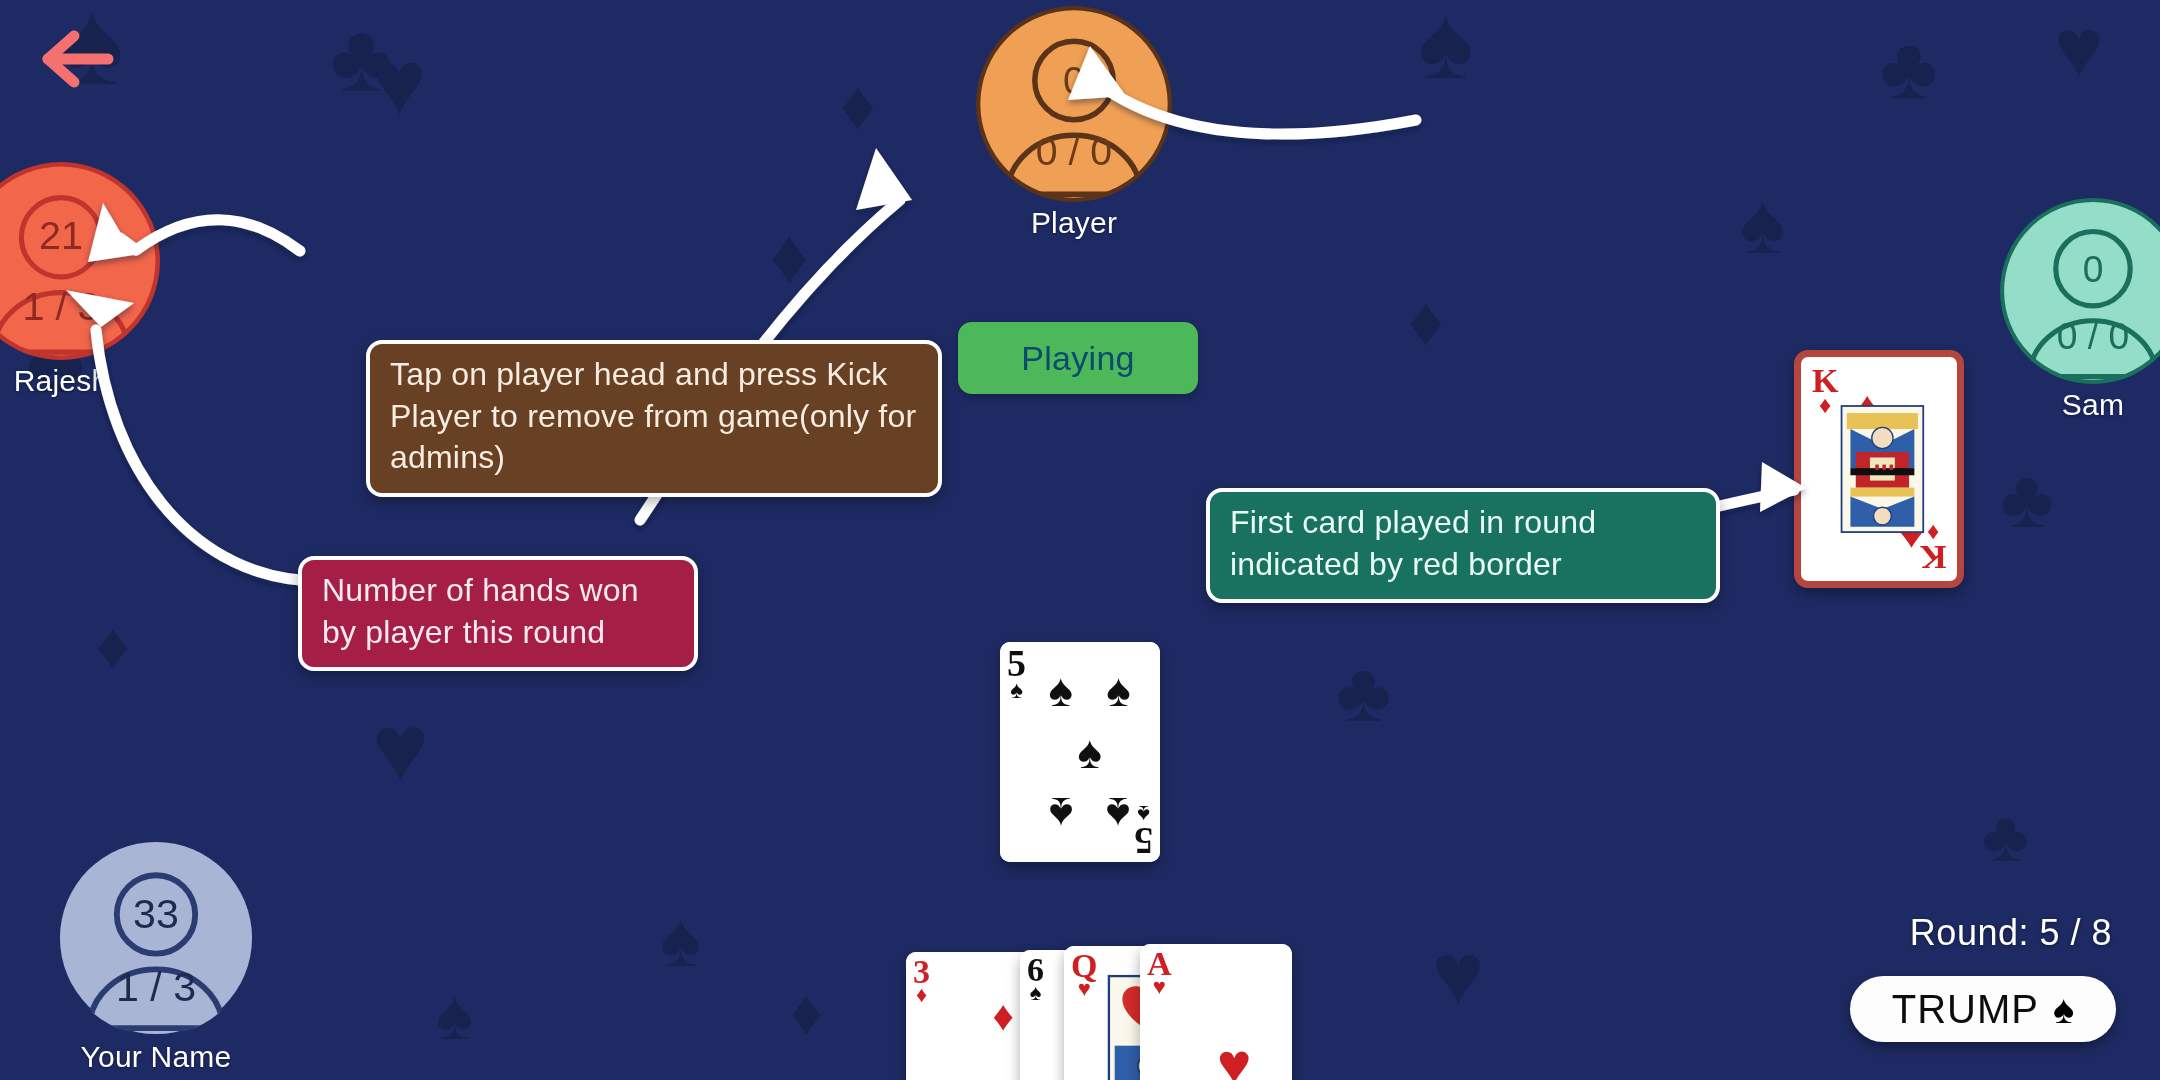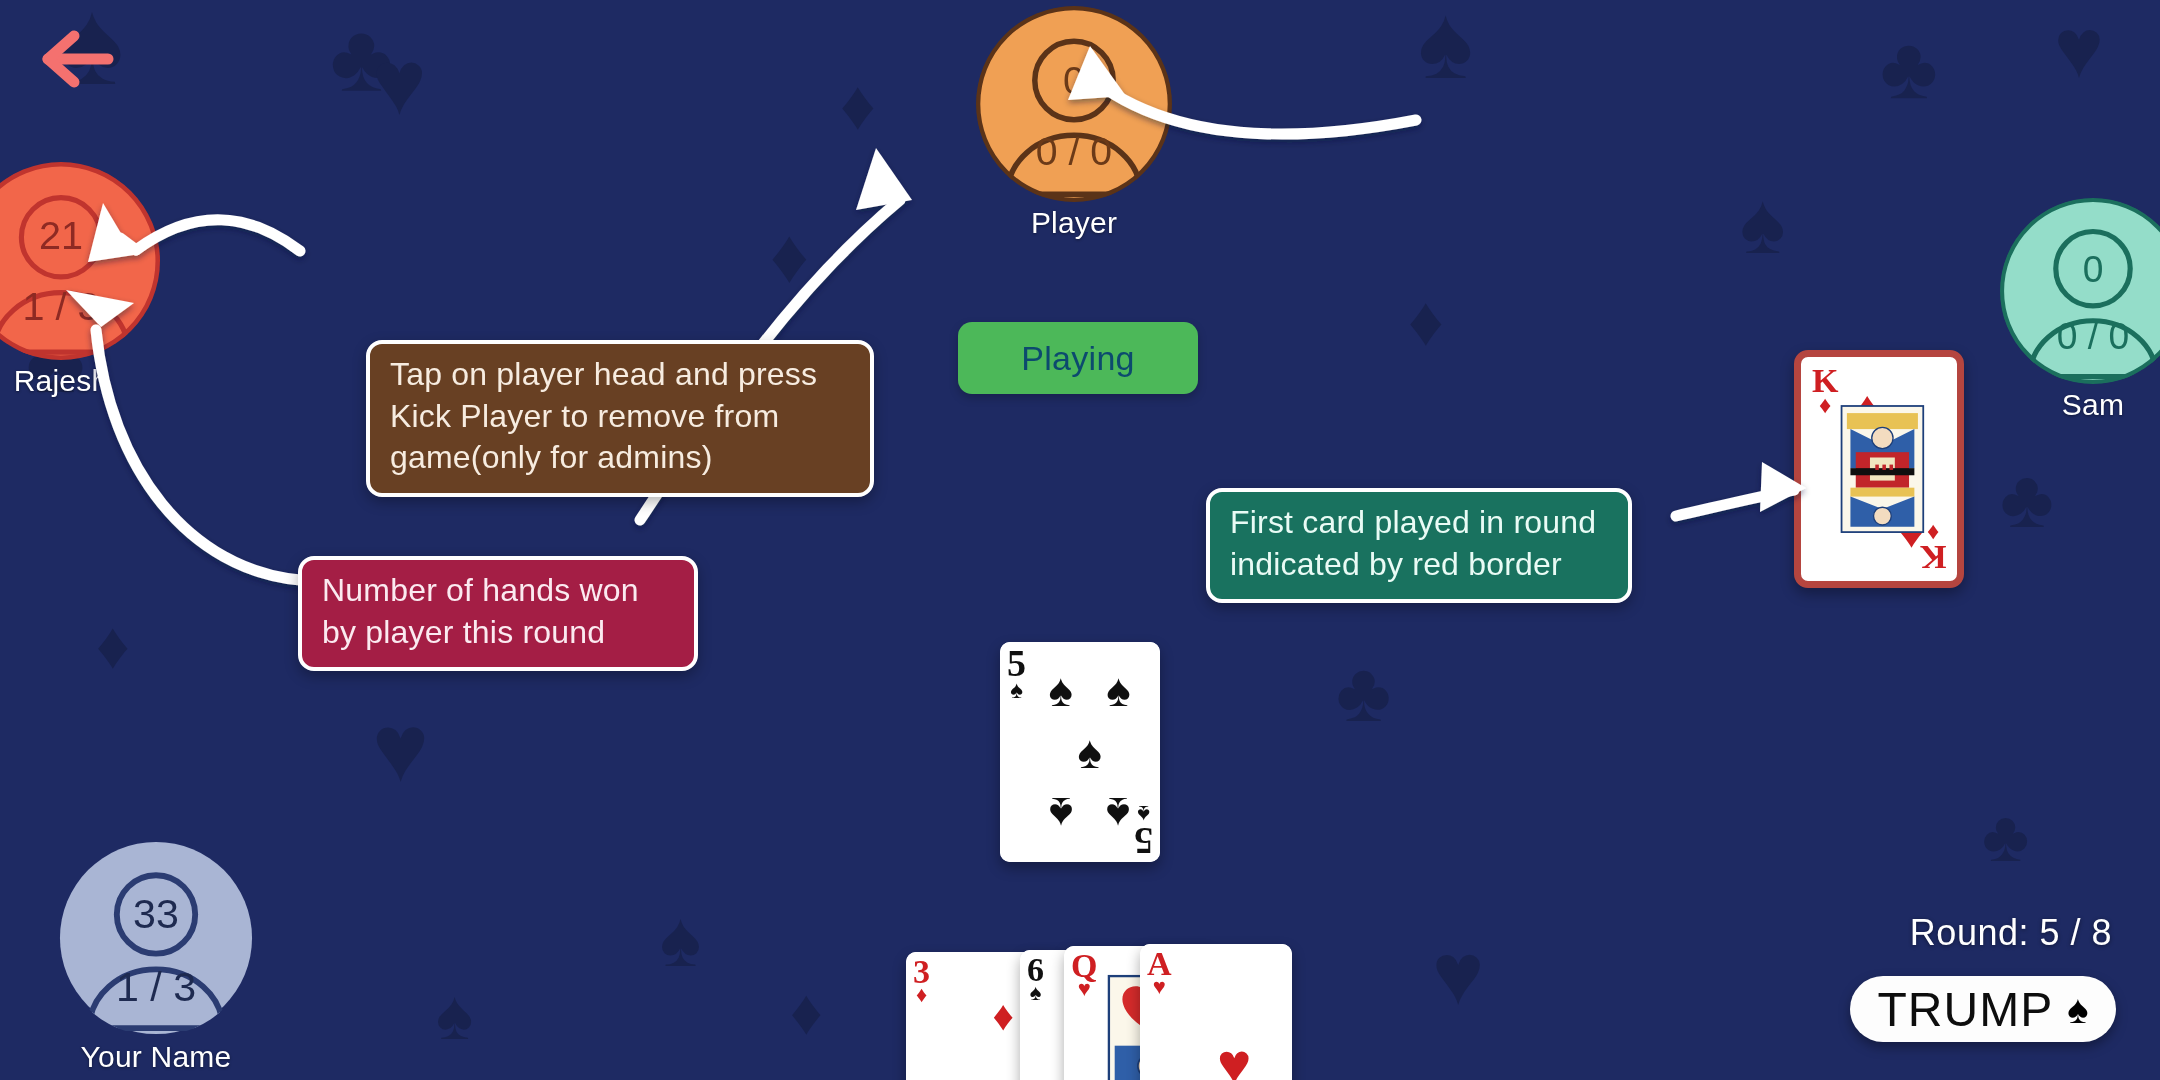--- a/index.html
+++ b/index.html
@@ -158,21 +158,21 @@
     background: #fdfdfd;
     border-radius: 33px;
     display: flex; align-items: center; justify-content: center;
     gap: 14px;
     padding: 0 26px;
     box-shadow: 0 5px 12px rgba(0,0,0,.35);
     cursor: pointer;
   }
   #trump-pill .t-label {
     color: #0d0d0d;
-    font-size: 48px;
+    font-size: 40px;
     font-weight: 400;
     letter-spacing: 1px;
     text-align: right;
   }
   #trump-pill .t-suit {
     color: #000;
     font-size: 40px;
     line-height: 1;
   }
 </style>
@@ -388,30 +388,30 @@
 
       <path d="M1416 120 C1260 150 1160 130 1096 82"></path>
       <polyline points="1090,46 1126,96 1068,100" fill="#ffffff" stroke="none"></polyline>
 
       <path d="M1676 516 C1720 506 1760 496 1794 490"></path>
       <polyline points="1762,462 1806,488 1760,512" fill="#ffffff" stroke="none"></polyline>
     </g>
   </svg>
 
 
-  <div class="tooltip brown" style="left:366px; top:340px; width:508px;">
+  <div class="tooltip brown" style="left:366px; top:340px; width:576px;">
     <span>Tap on player head and press Kick Player to remove from game(only for admins)</span>
   </div>
 
   <div class="tooltip crimson" style="left:298px; top:556px; width:400px;">
     <span>Number of hands won by player this round</span>
   </div>
 
 
-  <div class="tooltip teal" style="left:1206px; top:488px; width:426px;">
+  <div class="tooltip teal" style="left:1206px; top:488px; width:514px;">
     <span>First card played in round indicated by red border</span>
   </div>
 
   <div id="round-label">Round: 5 / 8</div>
 
   <div id="trump-pill">
     <span class="t-label">TRUMP</span>
     <span class="t-suit">♠</span>
   </div>
 

